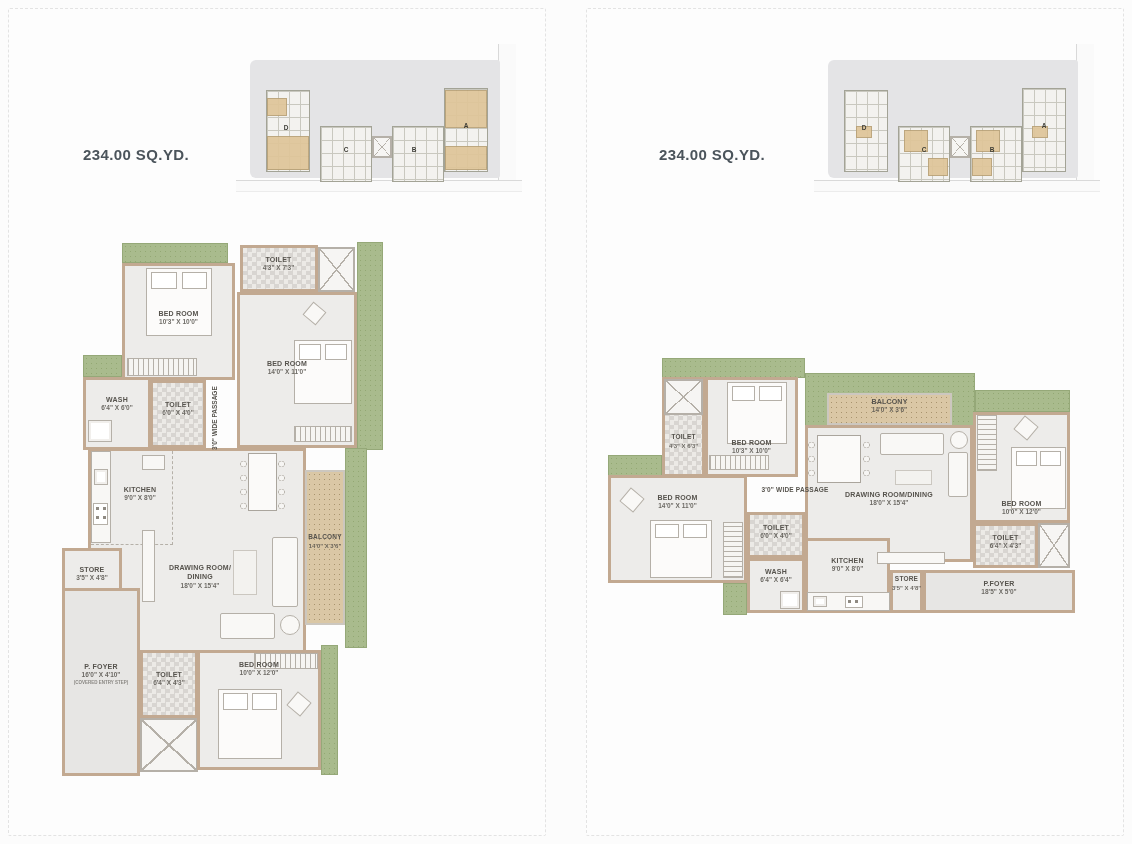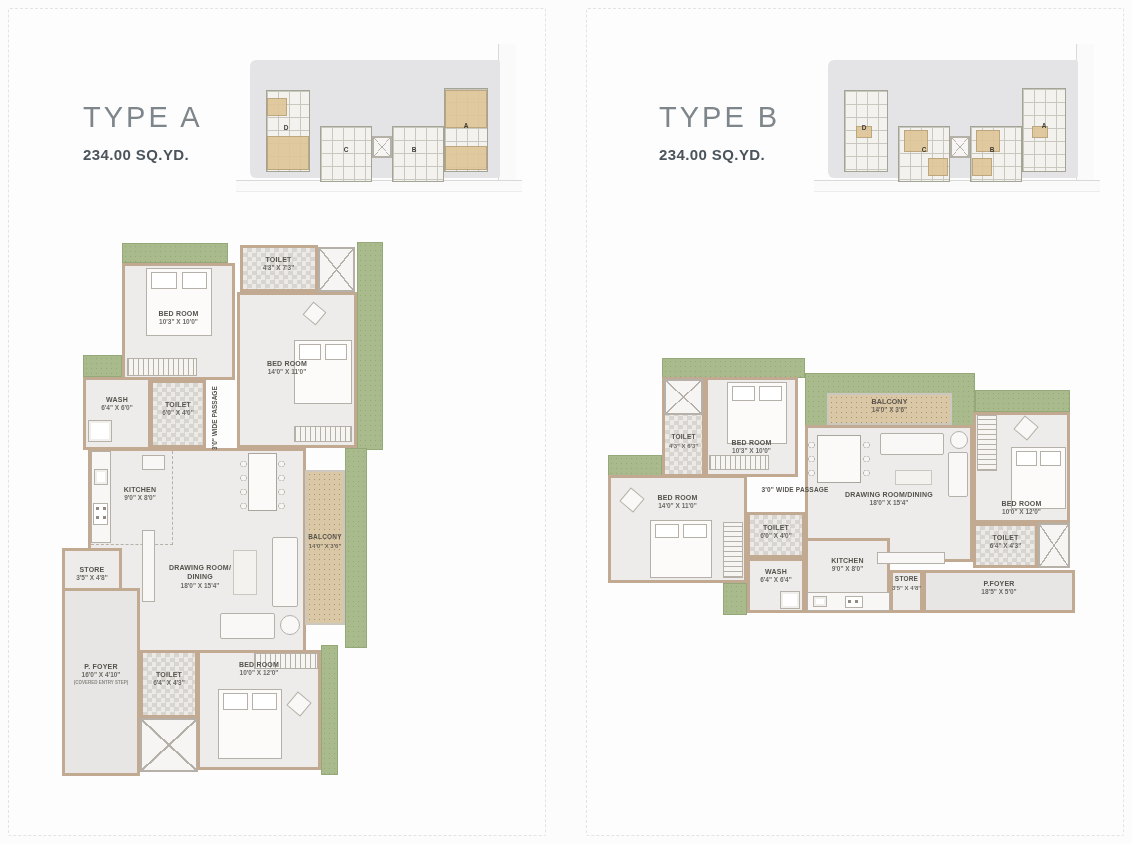--- a/index.html
+++ b/index.html
@@ -64,21 +64,20 @@
   .rdim{display:block;font-size:6.5px;font-weight:bold;opacity:.85;white-space:nowrap}
   .rnote{display:block;font-size:4.5px;font-weight:bold;opacity:.65;white-space:nowrap}
   .wrap .rdim{white-space:normal}
   .vlabel{writing-mode:vertical-rl;transform:rotate(180deg);font-size:6.5px;font-weight:bold;
     color:var(--label,#56534d);z-index:5;text-align:center;white-space:nowrap}
 </style>
 </head>
 <body>
 
 <section class="panel" style="left:8px;top:8px;width:538px;height:828px">
-  <div class="abs title" style="left:74px;top:92px">TYPE A</div>
   <div class="abs area" style="left:74px;top:137px">234.00 SQ.YD.</div>
 </section>
 
 <div class="abs" style="left:222px;top:40px;width:300px;height:152px">
   <div class="abs kp-road kp-road-r" style="left:276px;top:4px;width:18px;height:148px"></div>
   <div class="abs kp-plot" style="left:28px;top:20px;width:250px;height:118px"></div>
   <div class="abs kp-road kp-road-b" style="left:14px;top:140px;width:286px;height:12px"></div>
   <div class="abs kp-wing" style="left:44px;top:50px;width:44px;height:82px"></div>
   <div class="abs kp-wing" style="left:98px;top:86px;width:52px;height:56px"></div>
   <div class="abs shower" style="left:150px;top:96px;width:20px;height:22px"></div>
@@ -186,21 +185,20 @@
     <span class="rname">TOILET</span>
       <span class="rdim">6'4" X 4'3"</span>
     </div>
   <div class="rlabel" style="left:139px;top:423px;width:124px">
     <span class="rname">BED ROOM</span>
       <span class="rdim">10'0" X 12'0"</span>
     </div>
 </div>
 
 <section class="panel" style="left:586px;top:8px;width:538px;height:828px">
-  <div class="abs title" style="left:72px;top:92px">TYPE B</div>
   <div class="abs area" style="left:72px;top:137px">234.00 SQ.YD.</div>
 </section>
 
 <div class="abs" style="left:800px;top:40px;width:300px;height:152px">
   <div class="abs kp-road kp-road-r" style="left:276px;top:4px;width:18px;height:148px"></div>
   <div class="abs kp-plot" style="left:28px;top:20px;width:250px;height:118px"></div>
   <div class="abs kp-road kp-road-b" style="left:14px;top:140px;width:286px;height:12px"></div>
   <div class="abs kp-wing" style="left:44px;top:50px;width:44px;height:82px"></div>
   <div class="abs kp-wing" style="left:98px;top:86px;width:52px;height:56px"></div>
   <div class="abs shower" style="left:150px;top:96px;width:20px;height:22px"></div>

